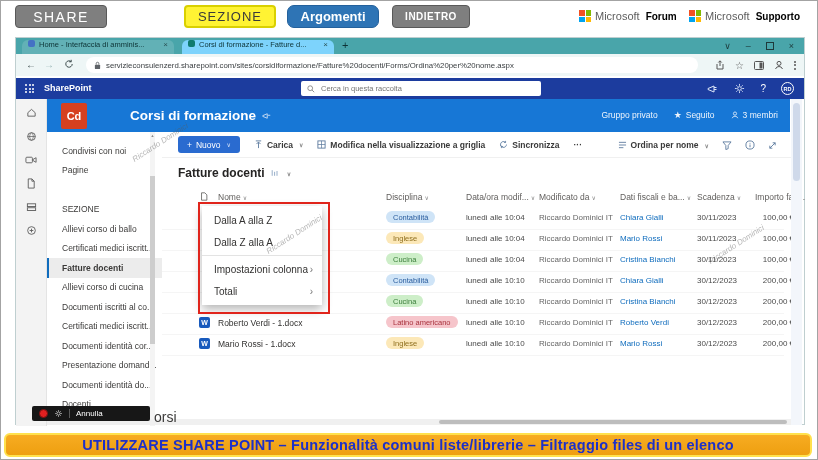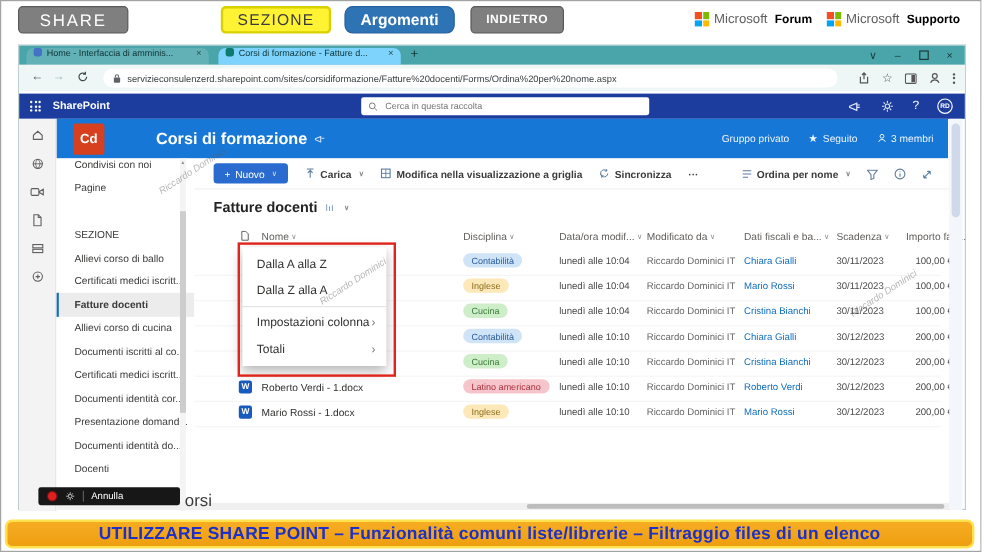--- a/index.html
+++ b/index.html
@@ -53,21 +53,21 @@
   .avatar{width:13px;height:13px;border-radius:50%;border:1px solid #fff;display:flex;align-items:center;justify-content:center;font-size:5.5px;font-weight:bold;box-sizing:border-box;}
   
   .siteheader{left:31px;top:61px;width:743px;height:33px;background:var(--siteheader,#1777d6);color:#fff;}
   .sitelogo{left:14px;top:4px;width:26px;height:26px;background:var(--sitelogo,#d6401f);border-radius:2px;display:flex;align-items:center;justify-content:center;color:#fff;font-size:11px;font-weight:bold;}
   .sitetitle{left:50px;top:9px;font-size:13.5px;font-weight:bold;display:flex;align-items:center;gap:6px;margin-left:33px;}
   .siteright{right:12px;top:11px;display:flex;gap:16px;font-size:8.5px;color:#eef4fc;align-items:center;}
   .siteright .grp{display:flex;gap:4px;align-items:center;cursor:pointer;}
   
   .rail{left:0;top:61px;width:31px;height:327px;background:#f3f3f3;border-right:1px solid #e4e4e4;display:flex;flex-direction:column;align-items:center;padding-top:8px;gap:13px;box-sizing:border-box;}
   
-  .sidenav{left:31px;top:94px;width:115px;height:294px;background:#fff;overflow:hidden;}
+  .sidenav{left:31px;top:108px;width:115px;height:294px;background:#fff;overflow:hidden;}
   .snav-item{position:absolute;left:0;width:100%;height:19.5px;display:flex;align-items:center;padding-left:15px;font-size:8.5px;color:#3b3a39;box-sizing:border-box;cursor:pointer;white-space:nowrap;}
   .snav-item.sel{background:#ececec;border-left:2px solid #0f6cbd;padding-left:13px;font-weight:bold;}
   .sidescroll{left:134px;top:94px;width:5px;height:294px;background:#f4f4f4;}
   .sidescroll .thumb{position:absolute;left:0;top:44px;width:5px;height:168px;background:#cdcdcd;}
   .sidescroll .arrow{position:absolute;left:0;top:1px;font-size:4px;color:#8a8a8a;width:5px;text-align:center;}
   
   .main{left:146px;top:94px;width:629px;height:294px;background:#fff;}
   .cmdbar{left:0;top:0;width:100%;height:26px;display:flex;align-items:center;padding-left:16px;gap:14px;box-sizing:border-box;border-bottom:1px solid #f0f0f0;font-size:8.5px;color:#3a3a3a;}
   .btn-new{background:var(--primarybtn,#2a6bd0);color:#fff;border-radius:3px;height:17px;padding:0 9px;display:flex;align-items:center;gap:4px;font-size:8.5px;cursor:pointer;}
   .cmditem{display:flex;align-items:center;gap:4px;cursor:pointer;font-weight:bold;}

